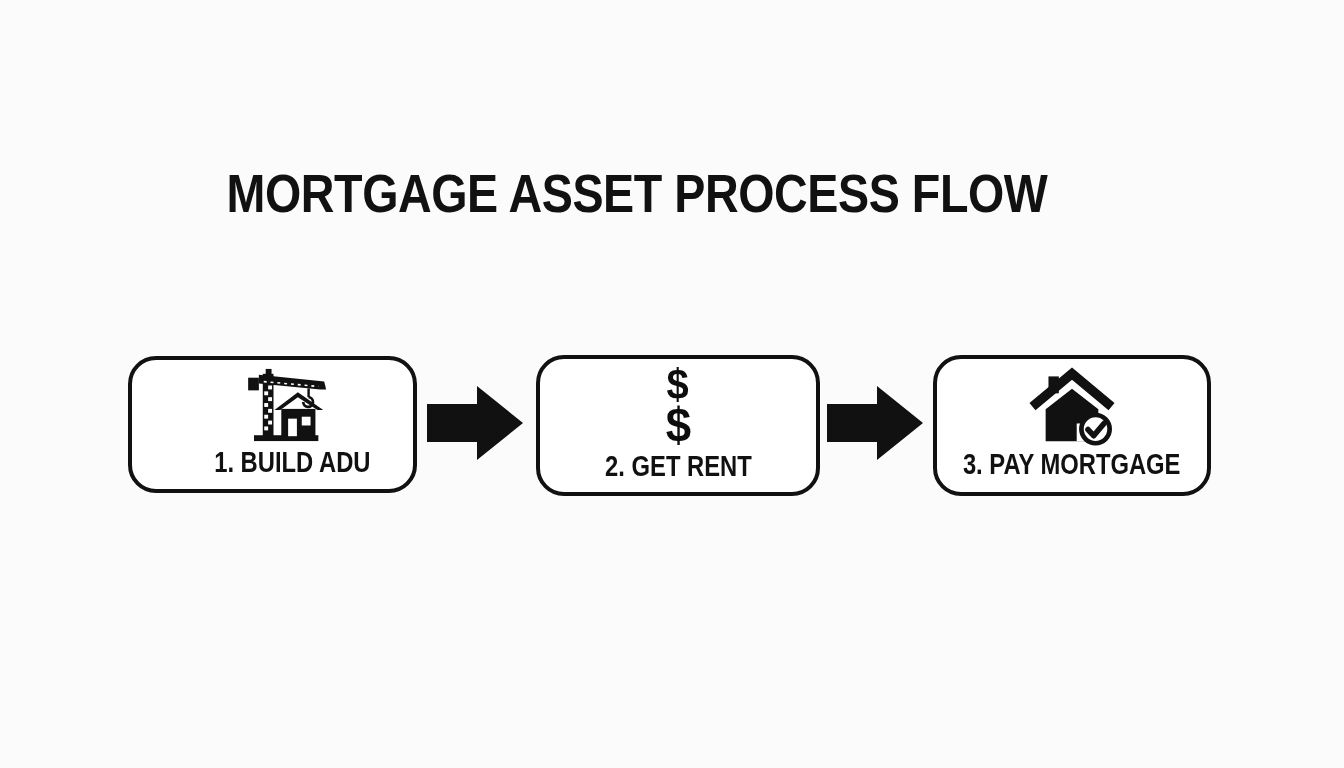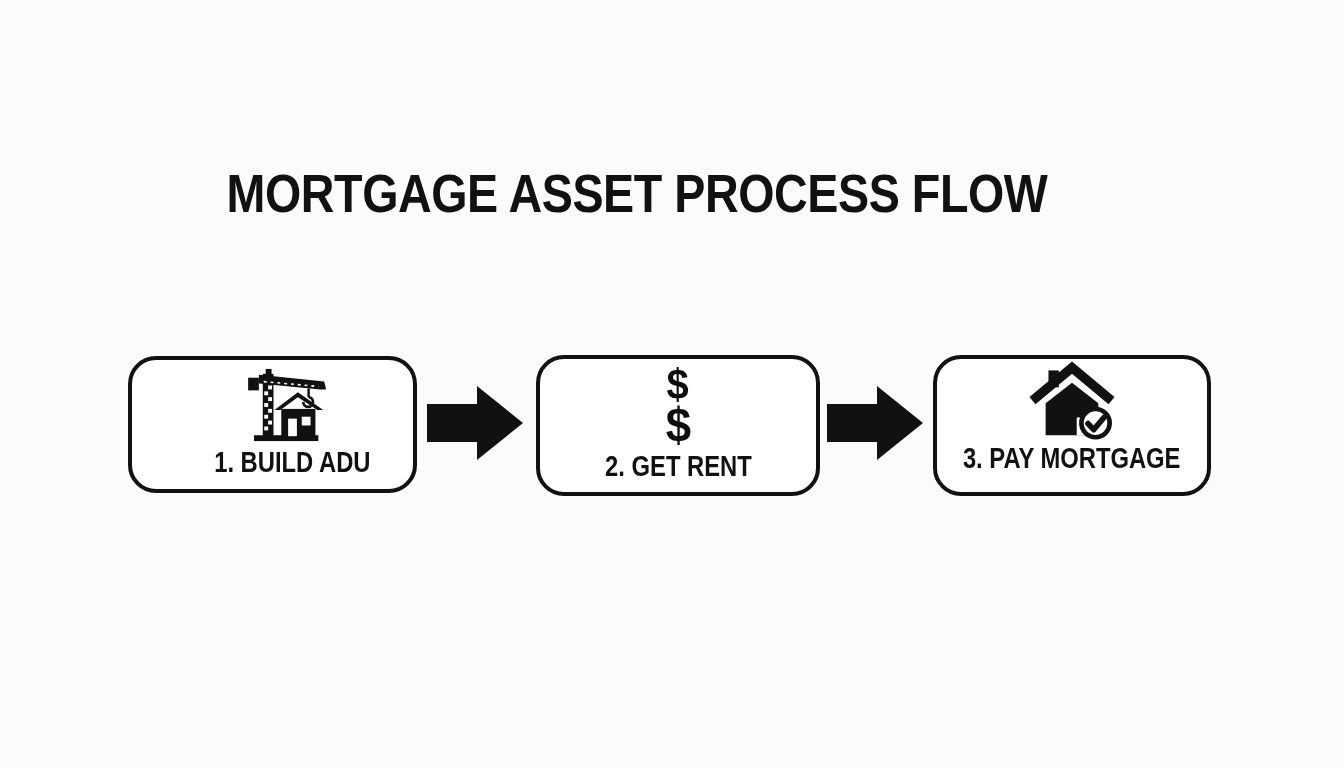--- a/index.html
+++ b/index.html
@@ -35,21 +35,21 @@
     background: #ffffff;
     border: 4px solid #111;
     border-radius: 28px;
     display: flex;
     flex-direction: column;
     align-items: center;
     justify-content: flex-start;
   }
   .box-1 { left: 128px; top: 344px; width: 289px; height: 137px; padding-top: 4px; padding-left: 40px; }
   .box-2 { left: 536px; top: 343px; width: 284px; height: 141px; padding-top: 5px; }
-  .box-3 { left: 933px; top: 343px; width: 278px; height: 141px; padding-top: 1px; }
+  .box-3 { left: 933px; top: 343px; width: 278px; height: 141px; padding-top: 7px; }
   .icon-zone {
     height: 82px;
     display: flex;
     align-items: center;
     justify-content: center;
     flex-direction: column;
   }
   .box-2 .icon-zone { height: 86px; }
   .step-label {
     display: inline-block;

